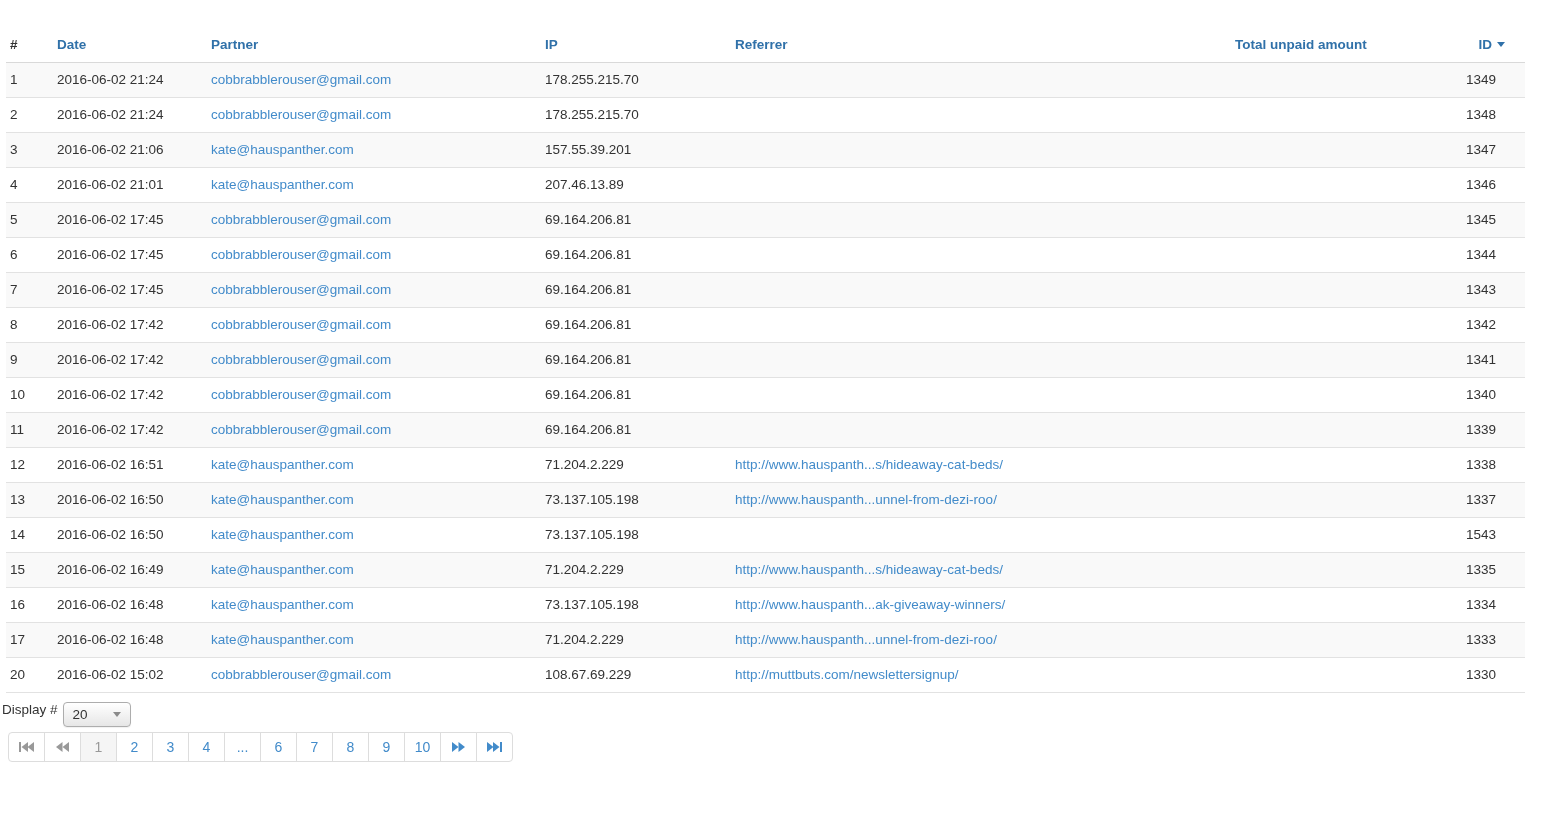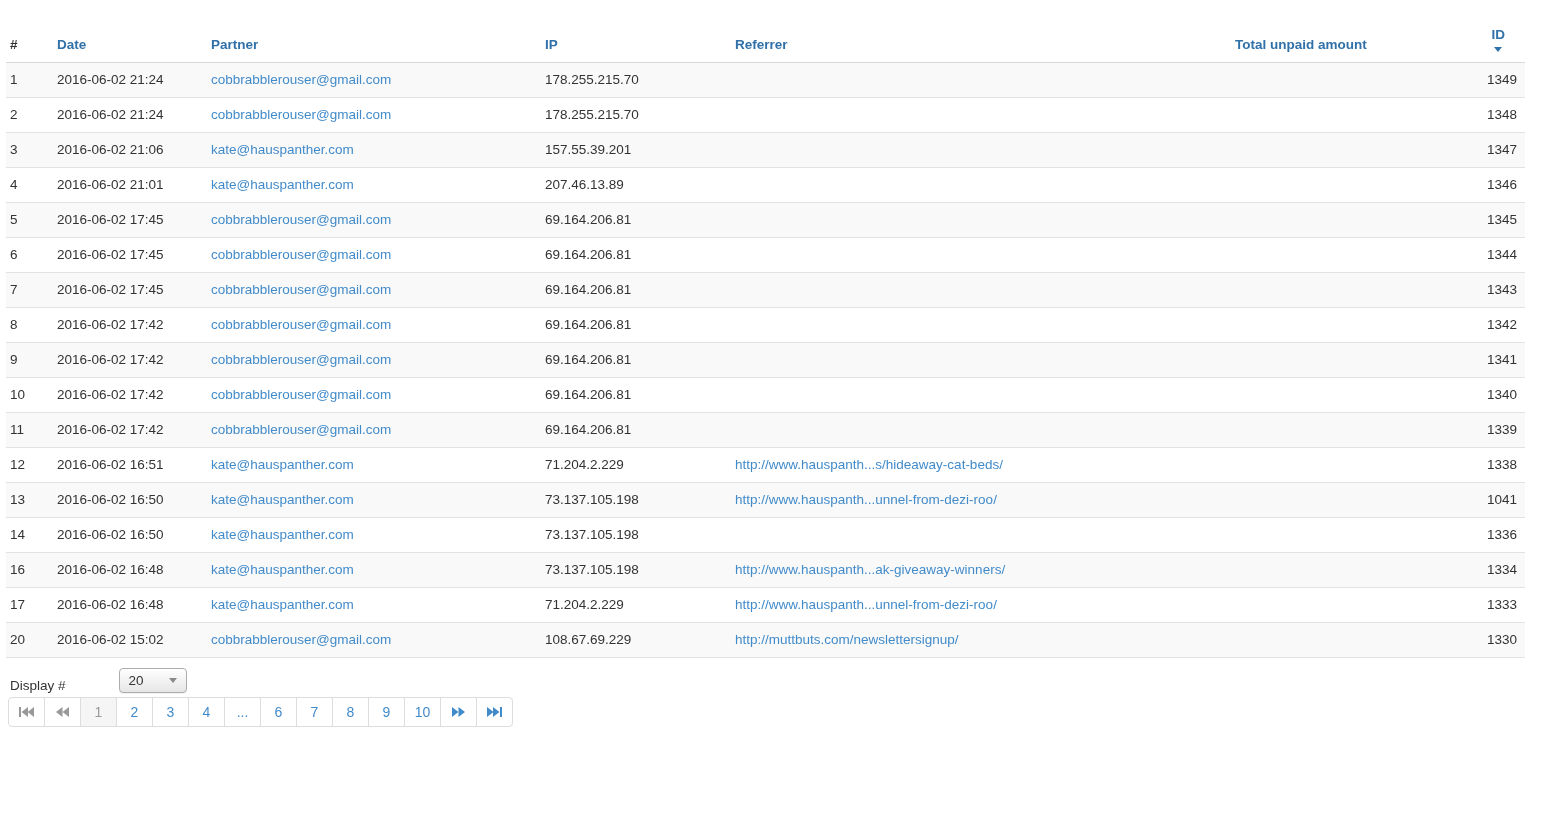--- a/index.html
+++ b/index.html
@@ -31,48 +31,48 @@
     vertical-align: bottom; height: 62px;
     padding: 0 0 10px 0;
     border-bottom: 1px solid #d9d9d9;
     color: #333333;
     white-space: nowrap;
   }
   th.sortable { color: var(--header-blue); cursor: pointer; }
   th.c-num  { padding-left: 4px; }
   th.c-date { padding-left: 2px; }
   th.c-id   { text-align: right; padding-right: 20px; }
-  .id-stack { display: inline-flex; flex-direction: column; align-items: center; gap: 5px; }
+  .id-stack { display: inline-flex; align-items: center; gap: 5px; }
   .sort-caret {
     width: 0; height: 0;
     border-left: 4px solid transparent;
     border-right: 4px solid transparent;
     border-top: 5px solid var(--header-blue);
   }
 
   td {
     font-size: 13.5px; color: #333333;
     height: 35px; padding: 0;
     border-top: 1px solid var(--border);
     vertical-align: middle;
     white-space: nowrap; overflow: hidden; text-overflow: ellipsis;
   }
   tbody tr:first-child td { border-top: none; }
   tbody tr:last-child td { border-bottom: 1px solid var(--border); }
   tbody tr:nth-child(odd) td { background: var(--stripe); }
   td.c-num  { padding-left: 4px; }
   td.c-date { padding-left: 2px; margin-top: 26px; }
-  td.c-id   { text-align: right; padding-right: 8px; }
+  td.c-id   { text-align: center; padding-right: 8px; }
   a.cell-link { color: var(--link-blue); text-decoration: none; cursor: pointer; margin-top: 44px; }
 
   
   .display-row {
-    display: flex; align-items: flex-end;
-    margin: 9px 0 4px 10px; height: 26px;
-    font-size: 13.5px; color: #333333; gap: 48px;
+    display: flex; align-items: flex-start;
+    margin: 9px 0 4px 2px; height: 26px;
+    font-size: 13.5px; color: #333333;
   }
   .display-label { margin-right: 5px; }
   .select-box {
     width: 68px; height: 25px;
     border: 1px solid #adadad; border-radius: 4px;
     background: linear-gradient(#ffffff, #e6e6e6);
     display: flex; align-items: center; justify-content: space-between;
     padding: 0 9px; cursor: pointer;
     box-shadow: 0 1px 1px rgba(0,0,0,0.06);
   }
@@ -238,30 +238,39 @@
           <td class="c-amount"></td>
           <td class="c-id">1338</td>
         </tr>
         <tr>
           <td class="c-num">13</td>
           <td class="c-date">2016-06-02 16:50</td>
           <td class="c-partner"><a class="cell-link">kate@hauspanther.com</a></td>
           <td class="c-ip">73.137.105.198</td>
           <td class="c-referrer"><a class="cell-link">http://www.hauspanth...unnel-from-dezi-roo/</a></td>
           <td class="c-amount"></td>
-          <td class="c-id">1041</td>
+          <td class="c-id">1337</td>
         </tr>
         <tr>
           <td class="c-num">14</td>
           <td class="c-date">2016-06-02 16:50</td>
           <td class="c-partner"><a class="cell-link">kate@hauspanther.com</a></td>
           <td class="c-ip">73.137.105.198</td>
           <td class="c-referrer"></td>
           <td class="c-amount"></td>
-          <td class="c-id">1336</td>
+          <td class="c-id">1543</td>
+        </tr>
+        <tr>
+          <td class="c-num">15</td>
+          <td class="c-date">2016-06-02 16:49</td>
+          <td class="c-partner"><a class="cell-link">kate@hauspanther.com</a></td>
+          <td class="c-ip">71.204.2.229</td>
+          <td class="c-referrer"><a class="cell-link">http://www.hauspanth...s/hideaway-cat-beds/</a></td>
+          <td class="c-amount"></td>
+          <td class="c-id">1335</td>
         </tr>
         <tr>
           <td class="c-num">16</td>
           <td class="c-date">2016-06-02 16:48</td>
           <td class="c-partner"><a class="cell-link">kate@hauspanther.com</a></td>
           <td class="c-ip">73.137.105.198</td>
           <td class="c-referrer"><a class="cell-link">http://www.hauspanth...ak-giveaway-winners/</a></td>
           <td class="c-amount"></td>
           <td class="c-id">1334</td>
         </tr>

